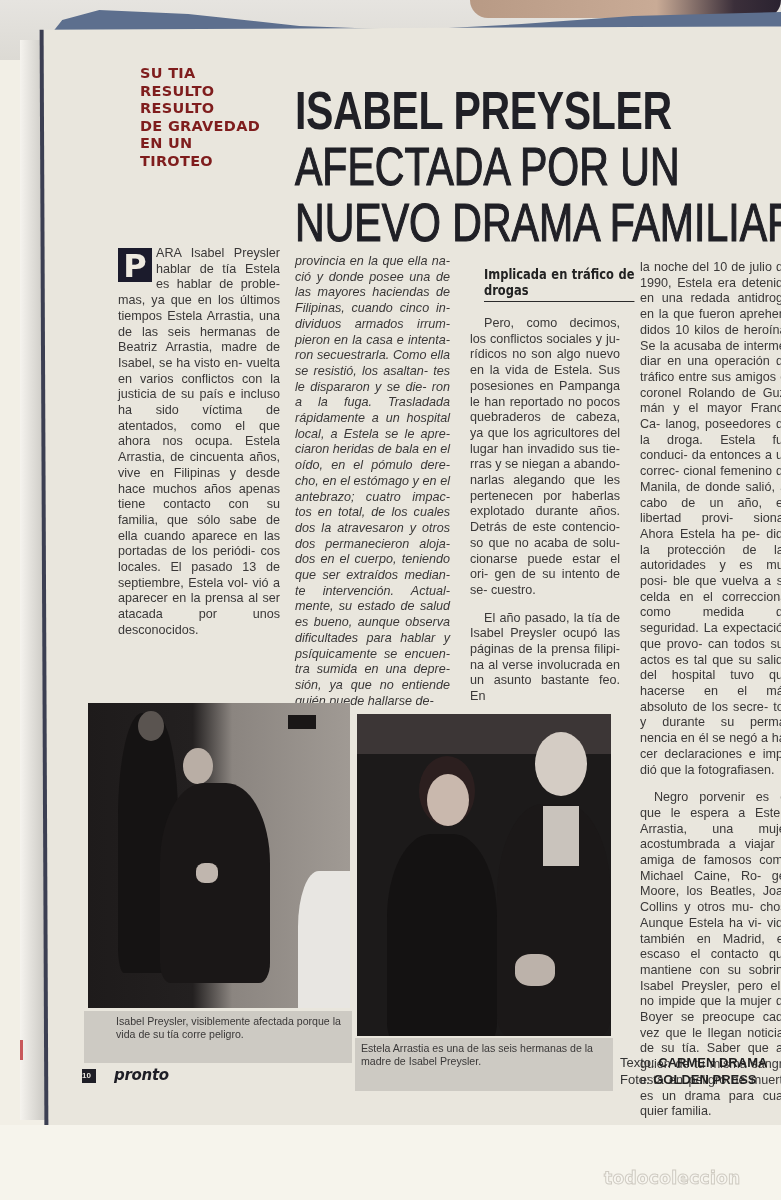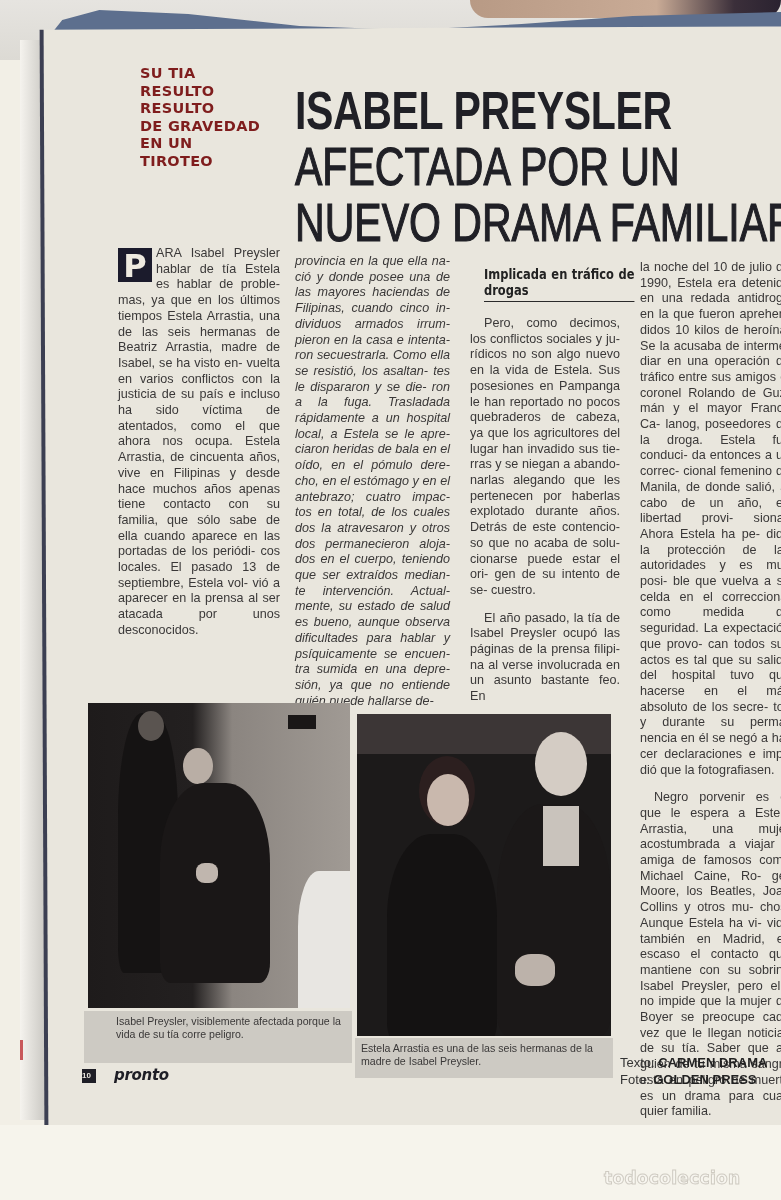--- a/index.html
+++ b/index.html
@@ -74,21 +74,21 @@
   }
 
   .photo { position: absolute; background: #2a2626; overflow: hidden; }
   .photo1 { left: 88px; top: 703px; width: 262px; height: 305px; background: linear-gradient(90deg, #1e1b1b 0%, #232020 40%, #8b8580 55%, #a09a94 100%); }
   .photo2 { left: 357px; top: 714px; width: 254px; height: 322px; background: #1c1a1a; }
   .fig { position: absolute; border-radius: 40% 40% 10% 10%; }
   .cap {
     position: absolute; background: #cdcac3; font-size: 10.6px; line-height: 13px; color: #3a3838; padding: 4px 6px;
   }
   .cap1 { left: 84px; top: 1011px; width: 268px; height: 52px; padding-left: 32px; }
-  .cap2 { left: 355px; top: 1038px; width: 258px; height: 40px; }
+  .cap2 { left: 355px; top: 1038px; width: 258px; height: 53px; }
 
   .footer-num {
     position: absolute; left: 82px; top: 1069px; width: 14px; height: 14px; background: #1e1e26;
     color: #e9e6dd; font-size: 8px; line-height: 14px; text-align: left; font-weight: bold;
   }
   .footer-brand {
     position: absolute; left: 114px; top: 1066px; font-family: "DejaVu Sans", sans-serif;
     font-weight: bold; font-style: italic; font-size: 15px; color: #1e1e26; letter-spacing: -0.3px;
   }
   .credits {

